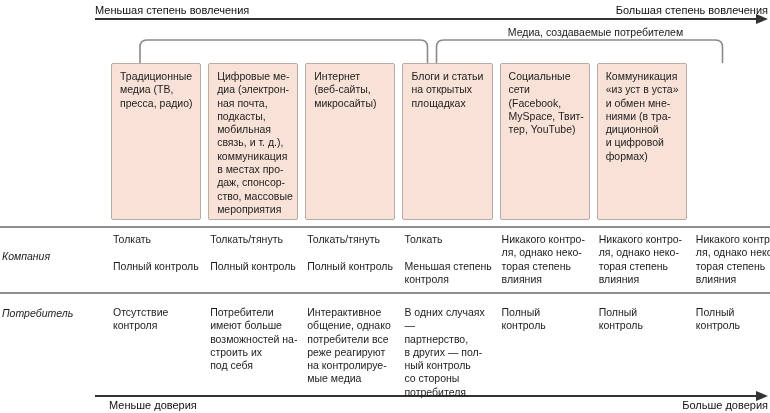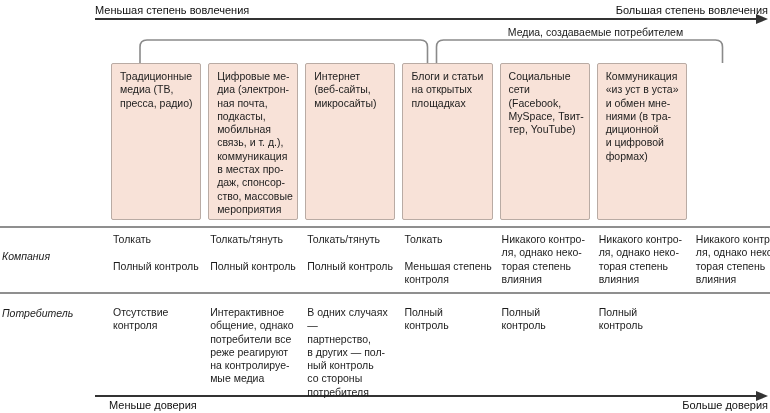--- a/index.html
+++ b/index.html
@@ -169,20 +169,25 @@
     <div class="cell">Никакого контро-
 ля, однако неко-
 торая степень
 влияния</div>
   </div>
 
   <div class="row-label consumer">Потребитель</div>
   <div class="grid7 consumer-row">
     <div class="cell">Отсутствие
 контроля</div>
+    <div class="cell">Потребители
+имеют больше
+возможностей на-
+строить их
+под себя</div>
     <div class="cell">Интерактивное
 общение, однако
 потребители все
 реже реагируют
 на контролируе-
 мые медиа</div>
     <div class="cell">В одних случаях —
 партнерство,
 в других — пол-
 ный контроль

